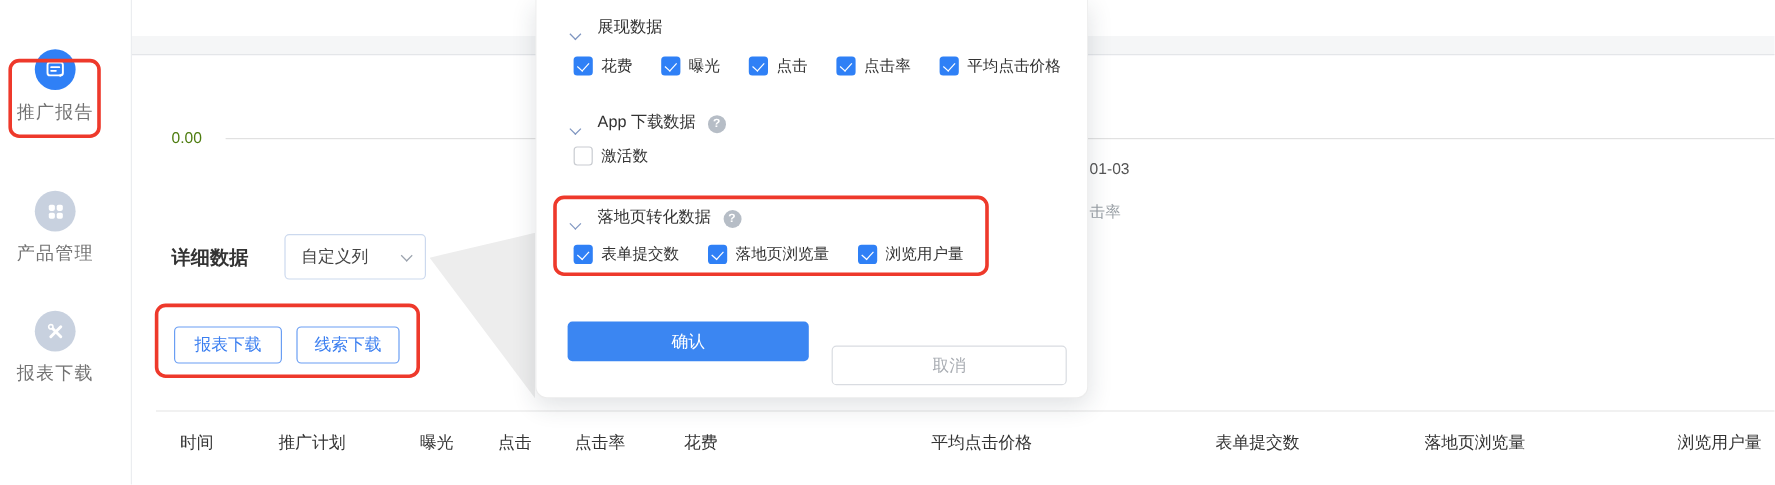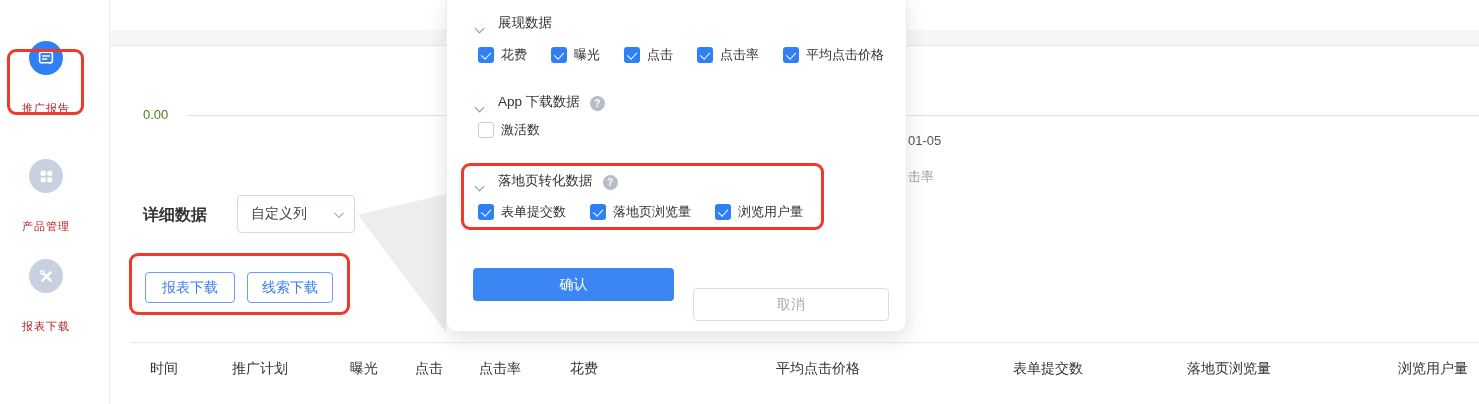--- a/index.html
+++ b/index.html
@@ -7,21 +7,21 @@
   #stage { position:relative; width:1479px; height:404px; background:#fff; overflow:hidden; }
 
   
   .sidebar { position:absolute; left:0; top:0; width:110px; height:404px;
              background:#fff; border-right:1px solid #ebedf0; z-index:4; }
   .side-item { position:absolute; left:0; width:92px; text-align:center; cursor:pointer; }
   .side-item .circ { width:34px; height:34px; border-radius:50%; margin:0 auto;
                      display:flex; align-items:center; justify-content:center; }
   .circ.active { background:#2f80f6; }
   .circ.idle   { background:#c8d1df; }
-  .side-item .lbl { display:block; margin-top:26px; font-size:11px; color:#b91c1c; letter-spacing:1px; }
+  .side-item .lbl { display:block; margin-top:9px; font-size:15px; color:#737373; letter-spacing:1px; }
 
   
   .red-box { position:absolute; border:3px solid #ee392b; border-radius:9px; z-index:11;
              pointer-events:none; }
 
   
   .top-band { position:absolute; left:110px; top:30px; width:1369px; height:16px;
               background:#f5f6f7; border-bottom:1px solid #e4e6e9; z-index:1; }
 
   
@@ -122,21 +122,21 @@
       </span>
       <span class="lbl">报表下载</span>
     </div>
   </div>
 
   <div class="red-box" style="left:7px; top:49px; width:77px; height:66px;"></div>
 
   <div class="top-band"></div>
   <span class="y-tick">0.00</span>
   <div class="gridline"></div>
-  <span class="x-tick">01-05</span>
+  <span class="x-tick">01-03</span>
   <span class="legend-part">击率</span>
 
   <span class="detail-title">详细数据</span>
   <div class="col-select">
     <span class="txt">自定义列</span>
     <span class="chev"></span>
   </div>
 
   <div class="wedge"></div>
 

